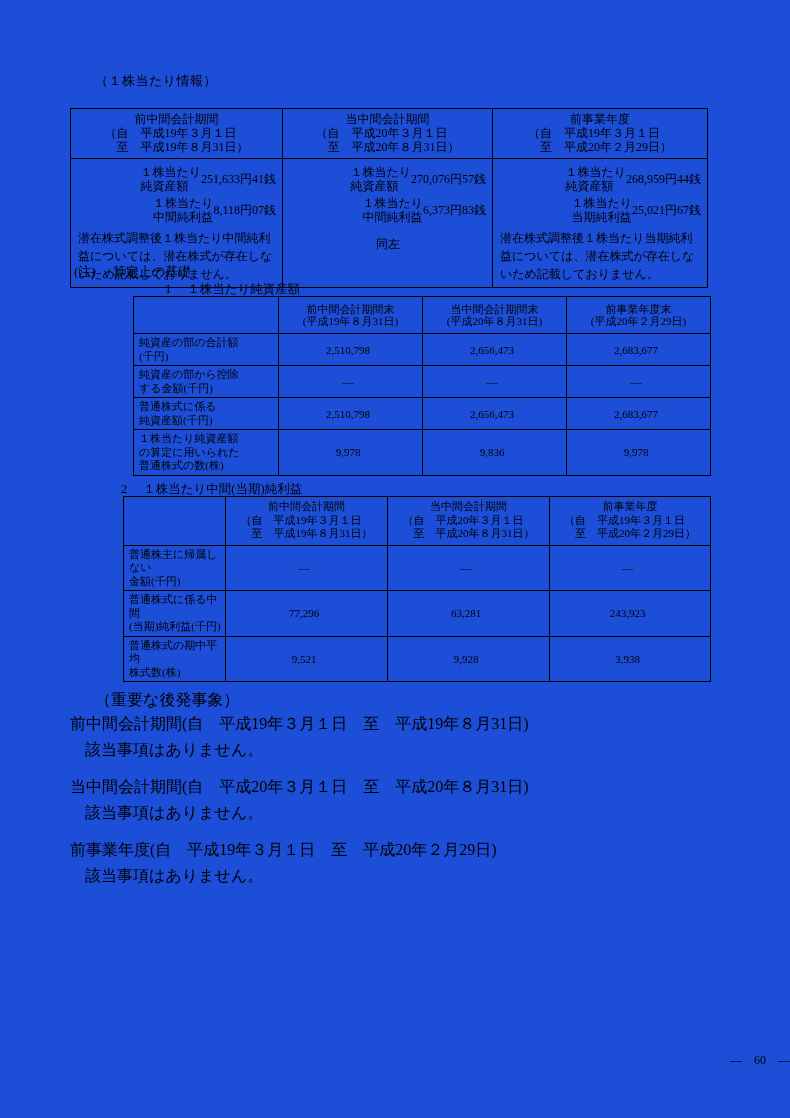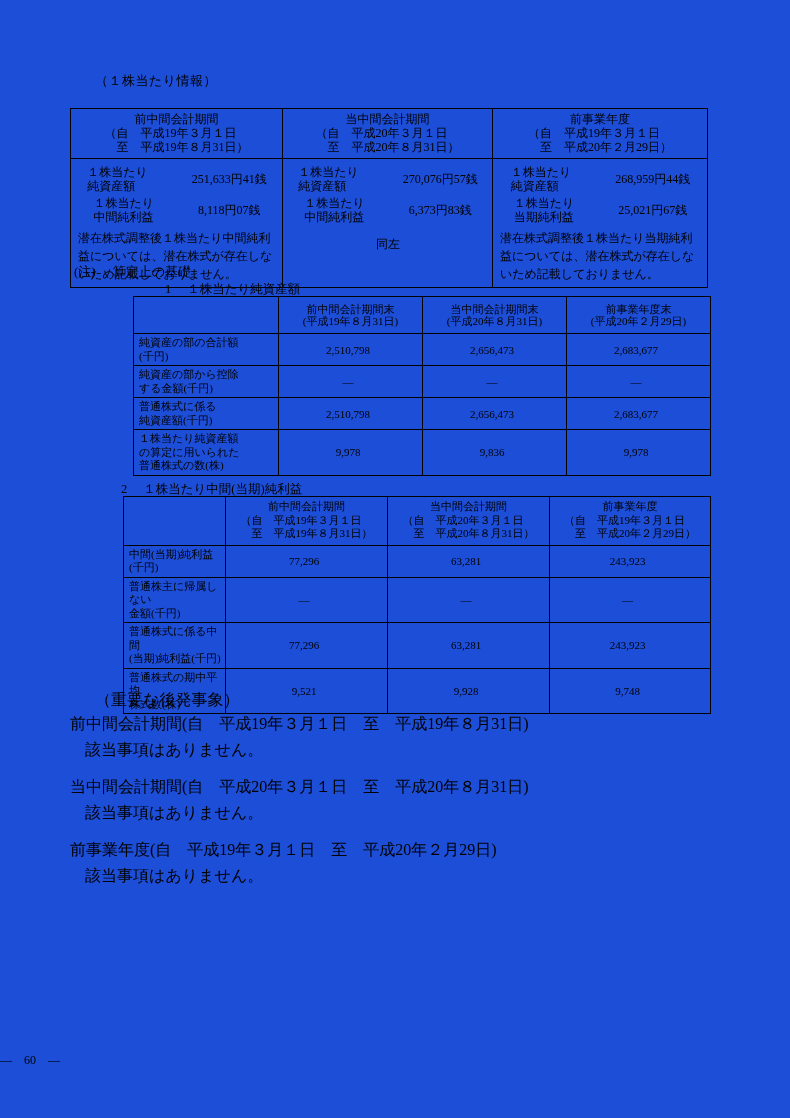--- a/index.html
+++ b/index.html
@@ -12,21 +12,21 @@
 
   
   .doc-title { position:absolute; left:95px; top:72px; font-size:13px; letter-spacing:.5px; }
 
   
   .summary { position:absolute; left:70px; top:108px; width:637px; border:1.5px solid #000; font-size:12px; }
   .summary th { border:1px solid #000; font-weight:normal; text-align:center; padding:3px 0 4px; line-height:14px; font-size:12px; }
   .summary td { border:1px solid #000; vertical-align:top; padding:5px 6px 4px 7px; height:98px; }
   .th-dates { display:inline-block; text-align:left; }
   .th-to { padding-left:1em;text-align:center; }
-  .pair { display:flex; justify-content:center; align-items:center; min-height:30px; margin-bottom:1px;gap:44px; }
+  .pair { display:flex; justify-content:flex-end; align-items:center; min-height:30px; margin-bottom:1px; }
   .pair-label { white-space:pre-line; line-height:14px; }
   .pair-value { white-space:nowrap; }
   .cell-note { margin-top:4px; line-height:18px; }
   .cell-note.center { text-align:center; margin-top:10px; }
 
   
   .note-head { position:absolute; left:74px; top:263px; font-size:13px; }
   .note-head .gap { margin-left:17px; }
   .cap { position:absolute; font-size:12.5px; }
   .cap1 { left:121px; top:281px;margin-left:44px; }
@@ -48,21 +48,21 @@
   .ev { position:absolute; font-size:16px; white-space:nowrap; }
   .ev-title { left:95px; top:690px; }
   .ev-p1 { left:70px; top:714px; }
   .ev-b1 { left:85px; top:740px; }
   .ev-p2 { left:70px; top:777px; }
   .ev-b2 { left:85px; top:803px; }
   .ev-p3 { left:70px; top:840px; }
   .ev-b3 { left:85px; top:866px; }
 
   
-  .footer { position:absolute; left:0; right:0; top:1052px; text-align:left; font-size:12px; }
+  .footer { position:absolute; left:0; right:0; top:1052px; text-align:right; font-size:12px; }
 </style>
 </head>
 <body>
 
 <div class="page">
 
   <div class="doc-title">（１株当たり情報）</div>
 
   <table class="summary">
     <colgroup>
@@ -231,46 +231,39 @@
           <div>前事業年度</div>
           <div class="th-dates">
             <div class="th-from">（自　平成19年３月１日</div>
             <div class="th-to">至　平成20年２月29日）</div>
           </div>
         </th>
       </tr>
     </thead>
     <tbody>
       <tr>
-        <td class="lbl">中間(当期)純利益
-(千円)</td>
-        <td class="val">77,296</td>
-        <td class="val">63,281</td>
-        <td class="val">243,923</td>
-      </tr>
-      <tr>
         <td class="lbl">普通株主に帰属しない
 金額(千円)</td>
         <td class="val">―</td>
         <td class="val">―</td>
         <td class="val">―</td>
       </tr>
       <tr>
         <td class="lbl">普通株式に係る中間
 (当期)純利益(千円)</td>
         <td class="val">77,296</td>
         <td class="val">63,281</td>
         <td class="val">243,923</td>
       </tr>
       <tr>
         <td class="lbl">普通株式の期中平均
 株式数(株)</td>
         <td class="val">9,521</td>
         <td class="val">9,928</td>
-        <td class="val">9,748</td>
+        <td class="val">3,938</td>
       </tr>
     </tbody>
   </table>
 
   <div class="ev ev-title">（重要な後発事象）</div>
   <div class="ev ev-p1">前中間会計期間(自　平成19年３月１日　至　平成19年８月31日)</div>
   <div class="ev ev-b1">該当事項はありません。</div>
   <div class="ev ev-p2">当中間会計期間(自　平成20年３月１日　至　平成20年８月31日)</div>
   <div class="ev ev-b2">該当事項はありません。</div>
   <div class="ev ev-p3">前事業年度(自　平成19年３月１日　至　平成20年２月29日)</div>

